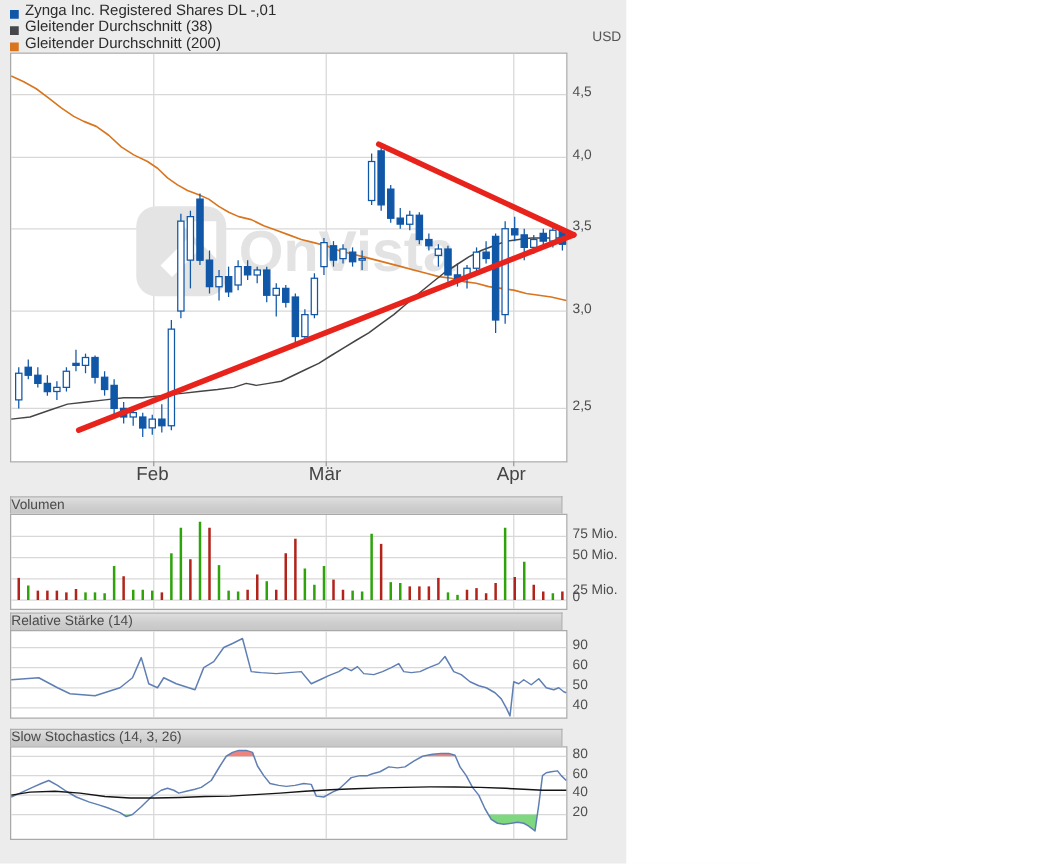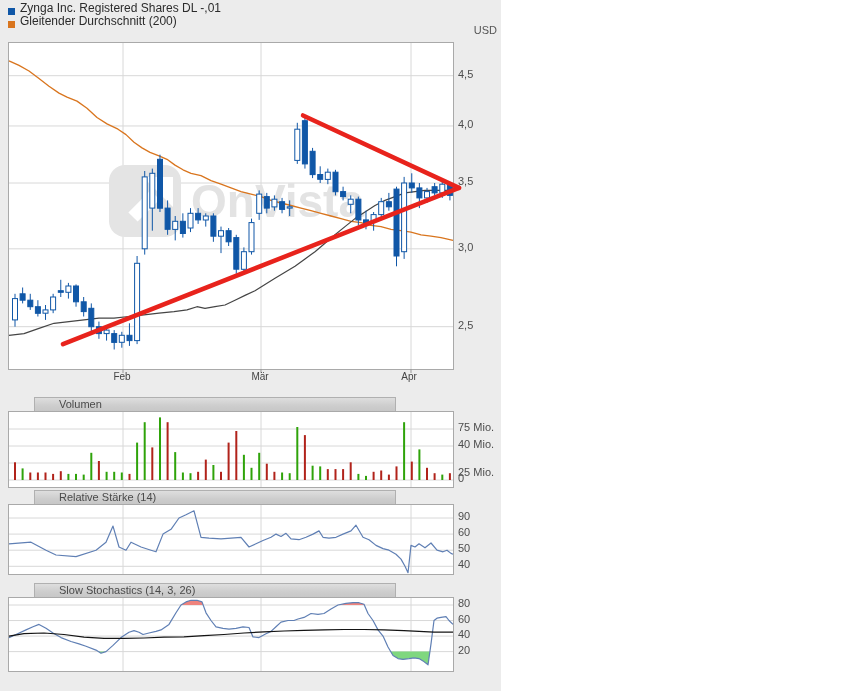--- a/index.html
+++ b/index.html
@@ -3,37 +3,41 @@
 <meta charset="utf-8">
 <style>
   html,body{margin:0;padding:0;background:#ffffff;}
   body{width:850px;height:691px;position:relative;font-family:"Liberation Sans",sans-serif;}
   .widget{position:absolute;left:0;top:0;width:501px;height:691px;background:#ececec;}
   .legend{position:absolute;left:8px;top:2px;}
   .legend-item{display:flex;align-items:flex-end;height:13px;font-size:12px;color:#2b2b2b;white-space:nowrap;}
   .swatch{display:inline-block;width:7px;height:7px;margin-right:5px;flex:0 0 auto;}
   .unit-label{position:absolute;left:455px;top:24px;width:42px;text-align:right;font-size:11px;color:#555;}
   .panel{position:absolute;left:8px;width:446px;box-sizing:border-box;background:#fff;border:1px solid #a9a9a9;}
-  .panel-header{position:absolute;left:8px;width:362px;height:14px;box-sizing:border-box;
+  .panel-header{position:absolute;left:8px;width:442px;height:14px;box-sizing:border-box;
     background:linear-gradient(180deg,#dedede 0%,#cdcdcd 60%,#c7c7c7 100%);
     border:1px solid #b0b0b0;border-bottom:none;
-    font-size:11px;line-height:13px;color:#4a4a4a;padding-left:24px;margin-left:26px;}
+    font-size:11px;line-height:13px;color:#4a4a4a;}
   .y-tick{position:absolute;left:458px;font-size:11px;color:#4d4d4d;white-space:nowrap;text-align:center;}
-  .x-tick{position:absolute;top:371px;font-size:10px;color:#444;transform:translateX(-50%);}
+  .x-tick{position:absolute;top:371px;font-size:15px;color:#444;transform:translateX(-50%);}
   svg{display:block;overflow:visible;}
 </style>
 </head>
 <body>
 
 <div class="widget">
 
   <div class="legend">
     <div class="legend-item">
       <span class="swatch" style="background: rgb(16, 87, 167);"></span>
       <span>Zynga Inc. Registered Shares DL -,01</span>
+    </div>
+    <div class="legend-item">
+      <span class="swatch" style="background: rgb(70, 71, 75);"></span>
+      <span>Gleitender Durchschnitt (38)</span>
     </div>
     <div class="legend-item">
       <span class="swatch" style="background: rgb(217, 117, 30);"></span>
       <span>Gleitender Durchschnitt (200)</span>
     </div>
   </div>
 
   <span class="unit-label">USD</span>
 
   <div class="panel" id="pricePlot" style="top:42px;height:328px;">
@@ -294,21 +298,21 @@
 
 <span class="y-tick" style="top: 67.6887px;">4,5</span>
     <span class="y-tick" style="top: 117.982px;">4,0</span>
     <span class="y-tick" style="top: 175px;">3,5</span>
     <span class="y-tick" style="top: 240.822px;">3,0</span>
     <span class="y-tick" style="top: 318.674px;">2,5</span>
     <span class="x-tick" style="left: 122px;">Feb</span>
     <span class="x-tick" style="left: 260px;">Mär</span>
     <span class="x-tick" style="left: 409px;">Apr</span>
     <span class="y-tick" style="top: 421px;">75 Mio.</span>
-    <span class="y-tick" style="top: 438px;">40 Mio.</span>
+    <span class="y-tick" style="top: 438px;">50 Mio.</span>
     <span class="y-tick" style="top: 455px; margin-top: 11px;">25 Mio.</span>
     <span class="y-tick" style="top: 472px;">0</span>
     <span class="y-tick" style="top: 510px;">90</span>
     <span class="y-tick" style="top: 526.1px;">60</span>
     <span class="y-tick" style="top: 542.2px;">50</span>
     <span class="y-tick" style="top: 558.3px;">40</span>
     <span class="y-tick" style="top: 597px;">80</span>
     <span class="y-tick" style="top: 612.54px;">60</span>
     <span class="y-tick" style="top: 628.08px;">40</span>
     <span class="y-tick" style="top: 643.62px;">20</span>

